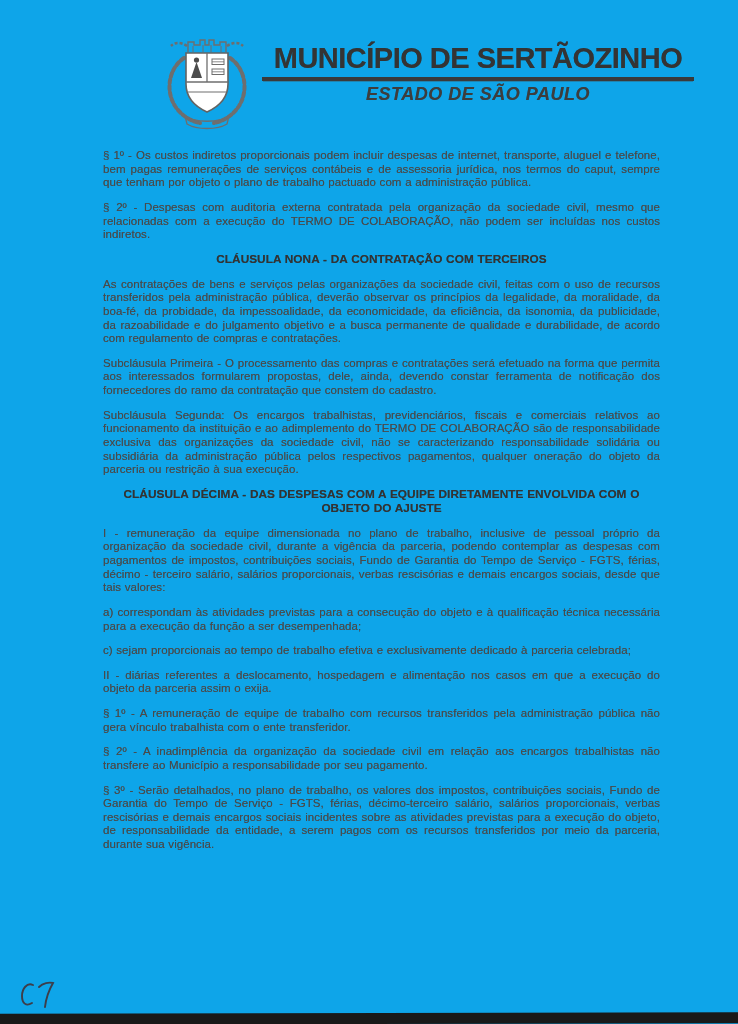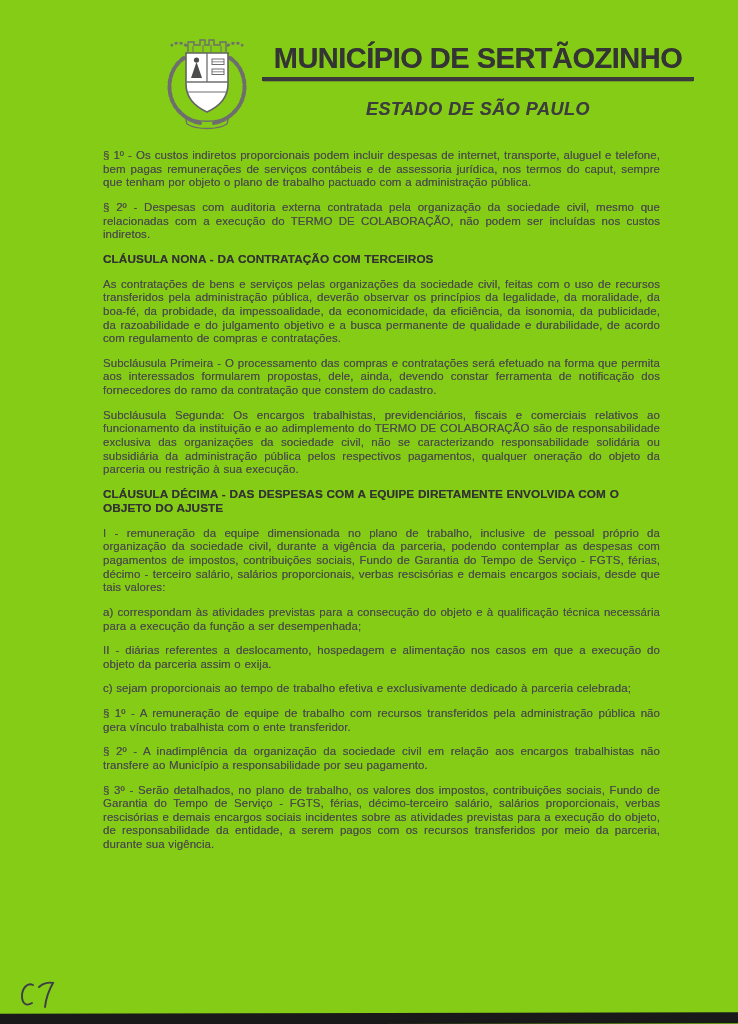--- a/index.html
+++ b/index.html
@@ -5,21 +5,21 @@
   html, body {
     margin: 0;
     padding: 0;
     background: #e8e8e8;
   }
   .page {
     position: relative;
     width: 738px;
     height: 1024px;
     margin: 0 auto;
-    background: #84cc16;
+    background: #0ea5e9;
     overflow: hidden;
     font-family: "Liberation Sans", "DejaVu Sans", sans-serif;
     color: #474747;
   }
 
   
   .header { position: absolute; left: 0; top: 0; width: 100%; height: 140px; }
   .logo {
     position: absolute;
     left: 157px;
@@ -42,21 +42,21 @@
     white-space: nowrap;
     text-shadow: 0 0 0.6px rgba(50,50,50,0.55);
   }
   .header-rule {
     height: 0;
     border-bottom: 4.5px solid #3a3a3a;
     margin-top: 2px;
     box-shadow: 0 2px 0 -1px rgba(70,70,70,0.35);
   }
   .state-subtitle {
-    margin-top: 18px;
+    margin-top: 3px;
     font-size: 18px;
     font-weight: bold;
     font-style: italic;
     color: #3d3d3d;
     letter-spacing: 0.5px;
     text-shadow: 0 0 0.5px rgba(50,50,50,0.5);
   }
 
   
   .content {
@@ -72,21 +72,21 @@
     text-align: justify;
     letter-spacing: 0.05px;
     word-spacing: 0.4px;
     color: #4a4a4a;
     text-shadow: 0 0 0.45px rgba(70,70,70,0.65);
   }
   .content p.clause-heading {
     font-weight: bold;
     color: #333333;
     font-size: 11.8px;
-    text-align: left;
+    text-align: center;
     margin-top: 3px;
     text-shadow: 0 0 0.5px rgba(45,45,45,0.6);
   }
 
   
   .handwritten-mark {
     position: absolute;
     left: 18px;
     top: 978px;
     width: 44px;
@@ -152,22 +152,22 @@
   <div class="content">
     <p>§ 1º - Os custos indiretos proporcionais podem incluir despesas de internet, transporte, aluguel e telefone, bem pagas remunerações de serviços contábeis e de assessoria jurídica, nos termos do caput, sempre que tenham por objeto o plano de trabalho pactuado com a administração pública.</p>
     <p>§ 2º - Despesas com auditoria externa contratada pela organização da sociedade civil, mesmo que relacionadas com a execução do TERMO DE COLABORAÇÃO, não podem ser incluídas nos custos indiretos.</p>
     <p class="clause-heading">CLÁUSULA NONA - DA CONTRATAÇÃO COM TERCEIROS</p>
     <p>As contratações de bens e serviços pelas organizações da sociedade civil, feitas com o uso de recursos transferidos pela administração pública, deverão observar os princípios da legalidade, da moralidade, da boa-fé, da probidade, da impessoalidade, da economicidade, da eficiência, da isonomia, da publicidade, da razoabilidade e do julgamento objetivo e a busca permanente de qualidade e durabilidade, de acordo com regulamento de compras e contratações.</p>
     <p>Subcláusula Primeira - O processamento das compras e contratações será efetuado na forma que permita aos interessados formularem propostas, dele, ainda, devendo constar ferramenta de notificação dos fornecedores do ramo da contratação que constem do cadastro.</p>
     <p>Subcláusula Segunda: Os encargos trabalhistas, previdenciários, fiscais e comerciais relativos ao funcionamento da instituição e ao adimplemento do TERMO DE COLABORAÇÃO são de responsabilidade exclusiva das organizações da sociedade civil, não se caracterizando responsabilidade solidária ou subsidiária da administração pública pelos respectivos pagamentos, qualquer oneração do objeto da parceria ou restrição à sua execução.</p>
     <p class="clause-heading">CLÁUSULA DÉCIMA - DAS DESPESAS COM A EQUIPE DIRETAMENTE ENVOLVIDA COM O OBJETO DO AJUSTE</p>
     <p>I - remuneração da equipe dimensionada no plano de trabalho, inclusive de pessoal próprio da organização da sociedade civil, durante a vigência da parceria, podendo contemplar as despesas com pagamentos de impostos, contribuições sociais, Fundo de Garantia do Tempo de Serviço - FGTS, férias, décimo - terceiro salário, salários proporcionais, verbas rescisórias e demais encargos sociais, desde que tais valores:</p>
     <p>a) correspondam às atividades previstas para a consecução do objeto e à qualificação técnica necessária para a execução da função a ser desempenhada;</p>
+    <p>c) sejam proporcionais ao tempo de trabalho efetiva e exclusivamente dedicado à parceria celebrada;</p>
     <p>II - diárias referentes a deslocamento, hospedagem e alimentação nos casos em que a execução do objeto da parceria assim o exija.</p>
-    <p>c) sejam proporcionais ao tempo de trabalho efetiva e exclusivamente dedicado à parceria celebrada;</p>
     <p>§ 1º - A remuneração de equipe de trabalho com recursos transferidos pela administração pública não gera vínculo trabalhista com o ente transferidor.</p>
     <p>§ 2º - A inadimplência da organização da sociedade civil em relação aos encargos trabalhistas não transfere ao Município a responsabilidade por seu pagamento.</p>
     <p>§ 3º - Serão detalhados, no plano de trabalho, os valores dos impostos, contribuições sociais, Fundo de Garantia do Tempo de Serviço - FGTS, férias, décimo-terceiro salário, salários proporcionais, verbas rescisórias e demais encargos sociais incidentes sobre as atividades previstas para a execução do objeto, de responsabilidade da entidade, a serem pagos com os recursos transferidos por meio da parceria, durante sua vigência.</p>
   </div>
 
   <div class="handwritten-mark" aria-label="07">
     <svg viewBox="0 0 44 34" width="44" height="34">
       <path d="M15 7 C9 4 4 11 4 18 C4 25 8 29 14 25" stroke="#3d3d49" stroke-width="1.9" fill="none" stroke-linecap="round"></path>
       <path d="M21 9 C25 5 31 4 35 5 C31 12 28 20 27 29" stroke="#3d3d49" stroke-width="1.9" fill="none" stroke-linecap="round"></path>
     </svg>

